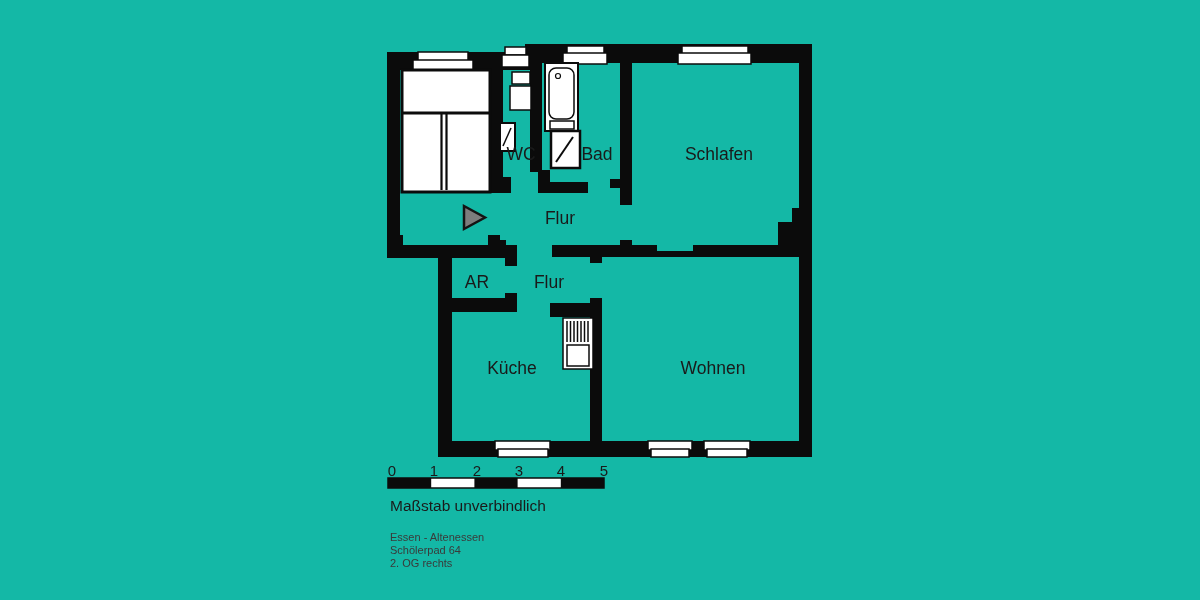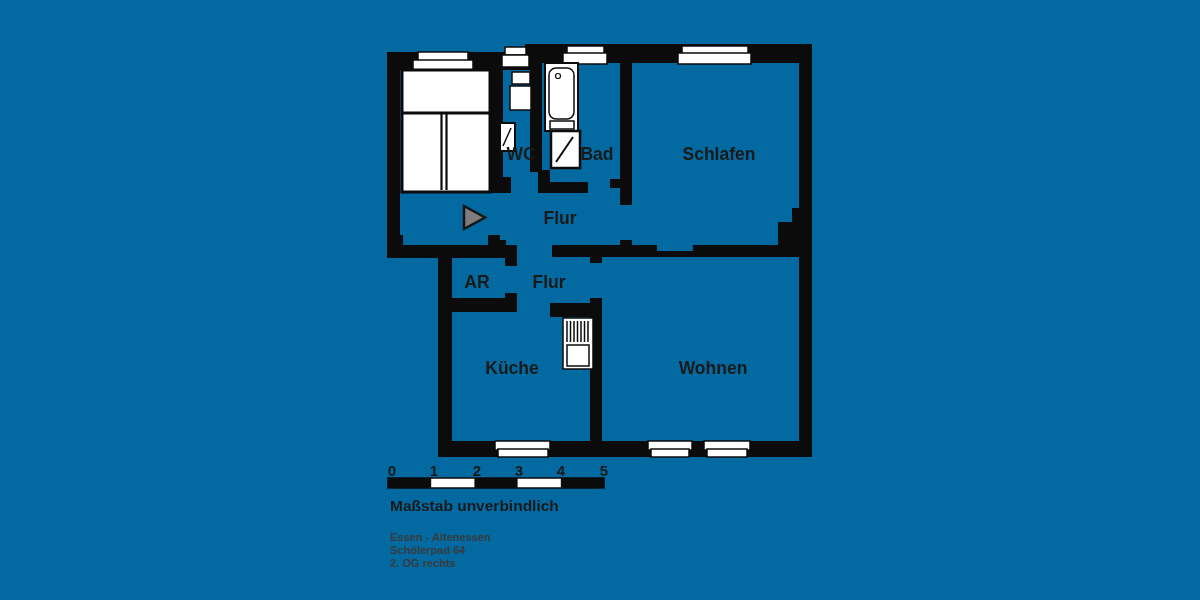--- a/index.html
+++ b/index.html
@@ -1,17 +1,17 @@
 <!DOCTYPE html>
 <html><head>
 <meta charset="utf-8">
 <style>
   html,body{margin:0;padding:0;background:#ffffff;}
-  .page{position:relative;width:1200px;height:600px;background:#0369a1;overflow:hidden;
-        font-family:"Liberation Sans",sans-serif;font-weight:bold;}
+  .page{position:relative;width:1200px;height:600px;background:#14b8a6;overflow:hidden;
+        font-family:"Liberation Sans",sans-serif;}
   svg text{font-family:"Liberation Sans",sans-serif;fill:#1a1a1a;}
   svg .room-label{font-size:17.5px;}
   svg .tick{font-size:15px;}
   svg .caption{font-size:15.5px;}
   svg .addr{font-size:11px;fill:#3a3a3a;}
 </style>
 </head>
 <body>
 
 <div class="page">

